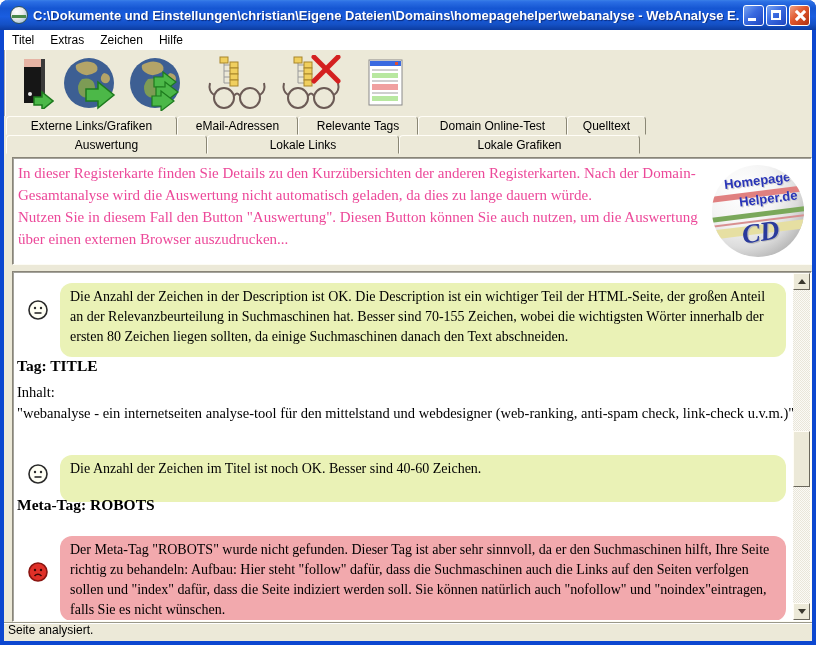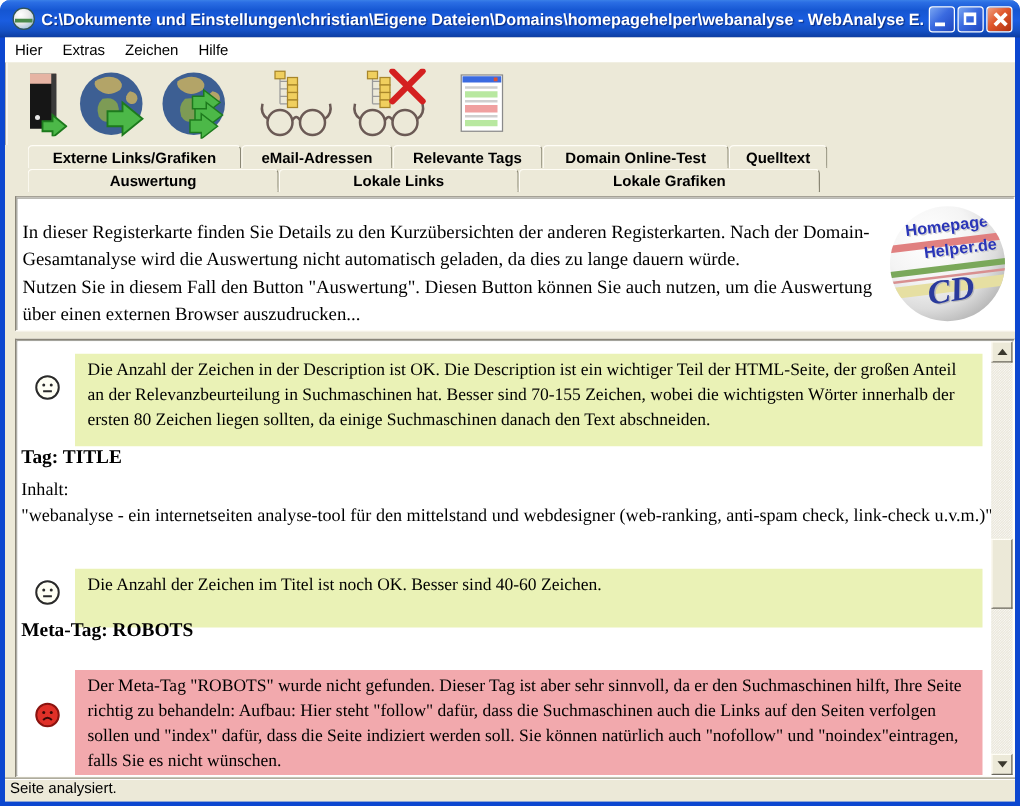--- a/index.html
+++ b/index.html
@@ -31,54 +31,54 @@
   .glyph-close::after{transform:rotate(-45deg);}
   
   .menubar{position:absolute;left:0;top:30px;width:808px;height:20px;background:#fff;
            display:flex;align-items:center;font-size:12px;color:#000;}
   .menu-item{padding:2px 8px;}
   
   .toolbar{position:absolute;left:0;top:50px;width:808px;height:66px;background:#ece9d8;
            border-left:2px groove #fff;display:flex;align-items:center;box-sizing:border-box;}
   .toolbtn{height:58px;display:flex;align-items:center;justify-content:center;}
   
-  .tabrow{position:absolute;left:18px;width:773px;display:flex;font-weight:bold;}
+  .tabrow{position:absolute;left:2px;width:773px;display:flex;}
   .tabrow.back{top:116px;height:19px;}
   .tabrow.front{top:135px;height:19px;}
   .tab{background:#ece9d8;border:1px solid;border-color:#fffdf6 #8a8775 transparent #fffdf6;
        border-radius:4px 4px 0 0;font-size:12px;color:#000;display:flex;align-items:center;
        justify-content:center;box-sizing:border-box;white-space:nowrap;overflow:hidden;}
   
   .panel{position:absolute;left:8px;width:800px;background:#fff;box-sizing:border-box;
          border:1px solid;border-color:#898578 #fdfcf5 #fdfcf5 #898578;
          box-shadow:inset 1px 1px 0 rgba(90,88,75,.55);}
   .info-panel{top:157px;height:108px;}
   .info-text{position:absolute;left:5px;top:4px;width:688px;
-             font-family:"Liberation Serif",serif;font-size:15px;line-height:22px;color:#000000;margin-top:13px;}
+             font-family:"Liberation Serif",serif;font-size:15px;line-height:22px;color:#ec4899;}
   .info-text p{margin:0;}
   
   .logo{position:absolute;right:7px;top:7px;width:92px;height:92px;border-radius:50%;overflow:hidden;
         background:radial-gradient(circle at 32% 28%,#ffffff 0%,#f4f4f4 38%,#dcdcdc 62%,#ababab 86%,#8a8a8a 100%);}
   .logo .band{position:absolute;left:-4px;right:-4px;transform:rotate(-7deg);}
   .band.red{top:26px;height:6px;background:#e08080;}
   .band.green{top:47px;height:5px;background:#7aa85a;}
   .band.red2{top:55px;height:2px;background:#d89090;}
   .band.yellow{top:60px;height:9px;background:#e6dfa2;}
   .logo-line1{position:absolute;left:12px;top:8px;transform:rotate(-7deg);
               color:#2a35b8;font-weight:bold;font-size:13px;text-shadow:1px 1px 0 #cfcfcf;}
   .logo-line2{position:absolute;right:6px;top:26px;transform:rotate(-7deg);
               color:#2a35b8;font-weight:bold;font-size:13px;text-shadow:1px 1px 0 #cfcfcf;}
   .logo-mono{position:absolute;left:30px;top:52px;transform:rotate(-9deg);
              color:#2a3a9c;font-family:"Liberation Serif",serif;font-style:italic;
              font-weight:bold;font-size:27px;text-shadow:1px 1px 0 #bbb;}
   
   .main-panel{top:271px;height:351px;}
   .report{position:absolute;left:1px;top:1px;right:18px;bottom:1px;overflow:hidden;background:#fff;}
   .msgbox{position:absolute;left:46px;width:726px;box-sizing:border-box;padding:4px 10px;
-          font-family:"Liberation Serif",serif;font-size:14px;line-height:20px;color:#000;}
+          font-family:"Liberation Serif",serif;font-size:14px;line-height:20px;color:#000;border-radius:12px;}
   .msgbox.ok{background:#eaf2b6;}
   .msgbox.err{background:#f2a9ad;}
   .face{position:absolute;left:13px;width:22px;height:22px;}
   .rheading{position:absolute;left:3px;font-family:"Liberation Serif",serif;font-weight:bold;
             font-size:15.5px;color:#000;white-space:nowrap;}
   .rline{position:absolute;left:3px;font-family:"Liberation Serif",serif;font-size:14.5px;
          color:#000;white-space:nowrap;}
   
   .vscroll{position:absolute;top:1px;right:1px;bottom:1px;width:17px;
            background-color:#e9e6da;
@@ -112,21 +112,21 @@
           <span class="glyph-min"></span>
         </div>
       <div class="winbtn blue">
           <span class="glyph-max"></span>
         </div>
       <div class="winbtn red glyph-close"></div>
     </div>
   </div>
 
   <div class="menubar">
-    <span class="menu-item">Hier</span>
+    <span class="menu-item">Titel</span>
     <span class="menu-item">Extras</span>
     <span class="menu-item">Zeichen</span>
     <span class="menu-item">Hilfe</span>
   </div>
 
   <div class="toolbar">
     <div class="toolbtn" style="margin-left:12px">
       <svg width="36" height="52" viewBox="0 0 36 52">
         <rect x="6" y="2" width="21" height="44" fill="#161616"></rect>
         <rect x="6" y="2" width="21" height="8" fill="#e6b4a4"></rect>

